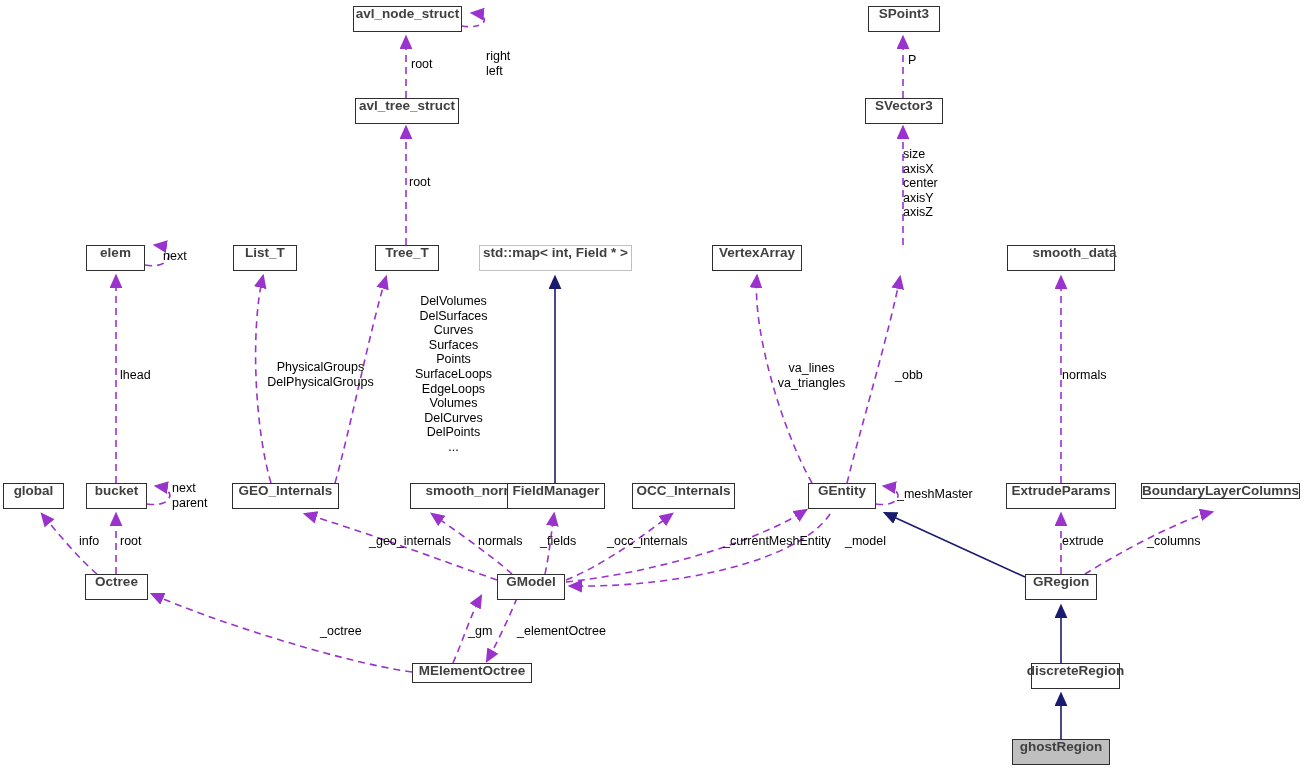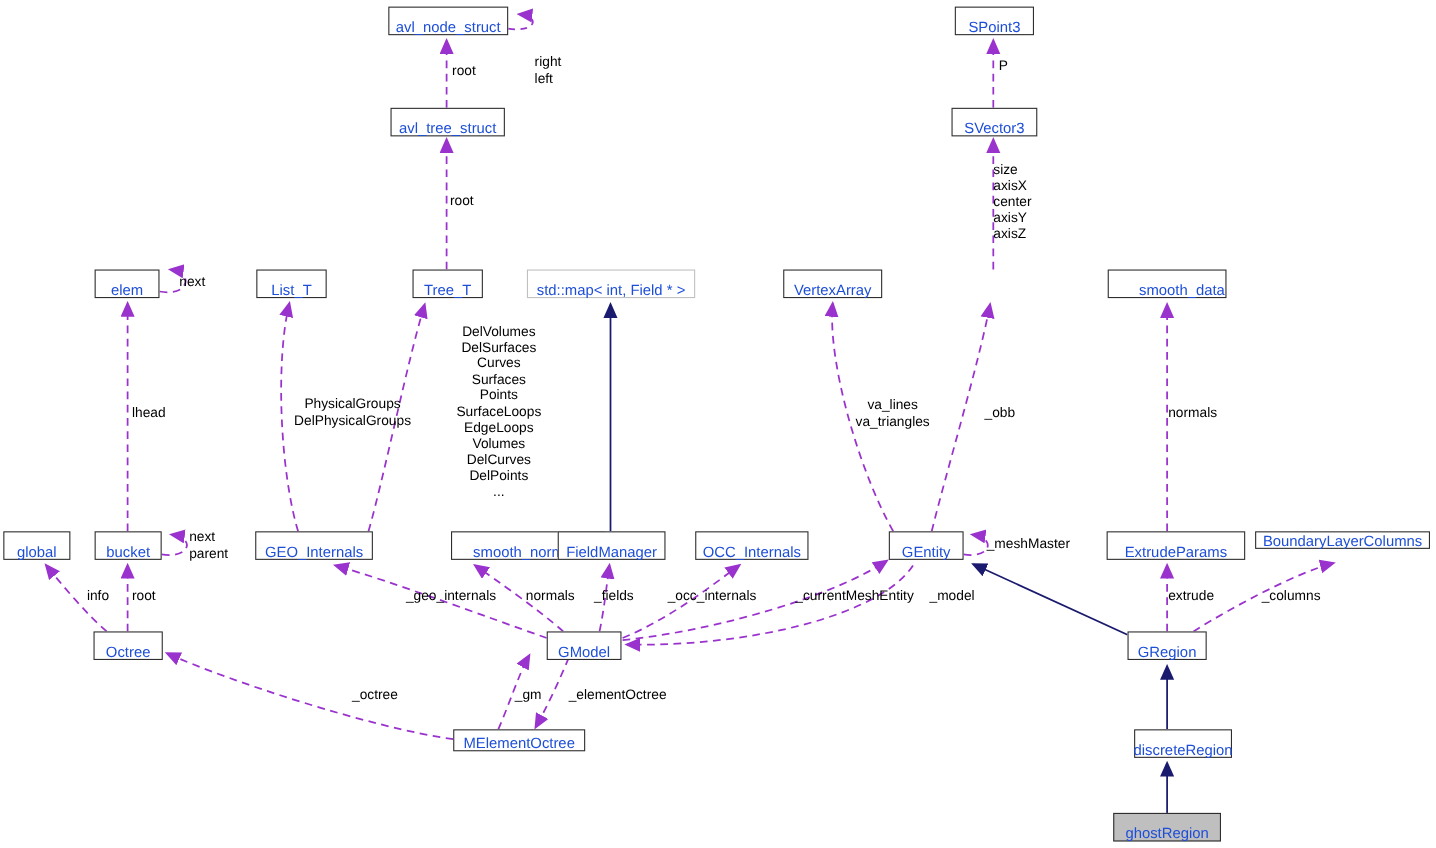--- a/index.html
+++ b/index.html
@@ -17,28 +17,29 @@
     left:0; top:0;
     width:1305px;
     height:771px;
     pointer-events:none;
   }
   .node{
     position:absolute;
     box-sizing:border-box;
     border:1px solid #2e2e2e;
     background:#ffffff;
-    color:#1d4ed8;
+    color:#404040;
     font-size:13.5px;
     line-height:1;
     display:flex;
-    align-items:flex-end;
+    align-items:flex-start;
     justify-content:center;
     white-space:nowrap;
     z-index:5;
+    font-weight:bold;
   }
   .node.light{
     border:1px solid #c0c0c0;
   }
   .node.filled{
     background:#bfbfbf;
   }
   .edge-label{
     position:absolute;
     font-size:12.5px;
@@ -180,21 +181,21 @@
     </div>
   <div class="node" style="left:507px;top:483px;width:98px;height:26px;">
       <span>FieldManager</span>
     </div>
   <div class="node" style="left:632px;top:483px;width:103px;height:26px;">
       <span>OCC_Internals</span>
     </div>
   <div class="node" style="left:808px;top:483px;width:68px;height:26px;">
       <span>GEntity</span>
     </div>
-  <div class="node" style="left:1006px;top:483px;width:126px;height:26px;">
+  <div class="node" style="left:1006px;top:483px;width:110px;height:26px;">
       <span>ExtrudeParams</span>
     </div>
   <div class="node" style="left:1141px;top:483px;width:159px;height:16px;">
       <span>BoundaryLayerColumns</span>
     </div>
 
   <div class="node" style="left:85px;top:574px;width:63px;height:26px;">
       <span>Octree</span>
     </div>
   <div class="node" style="left:497px;top:574px;width:68px;height:26px;">

